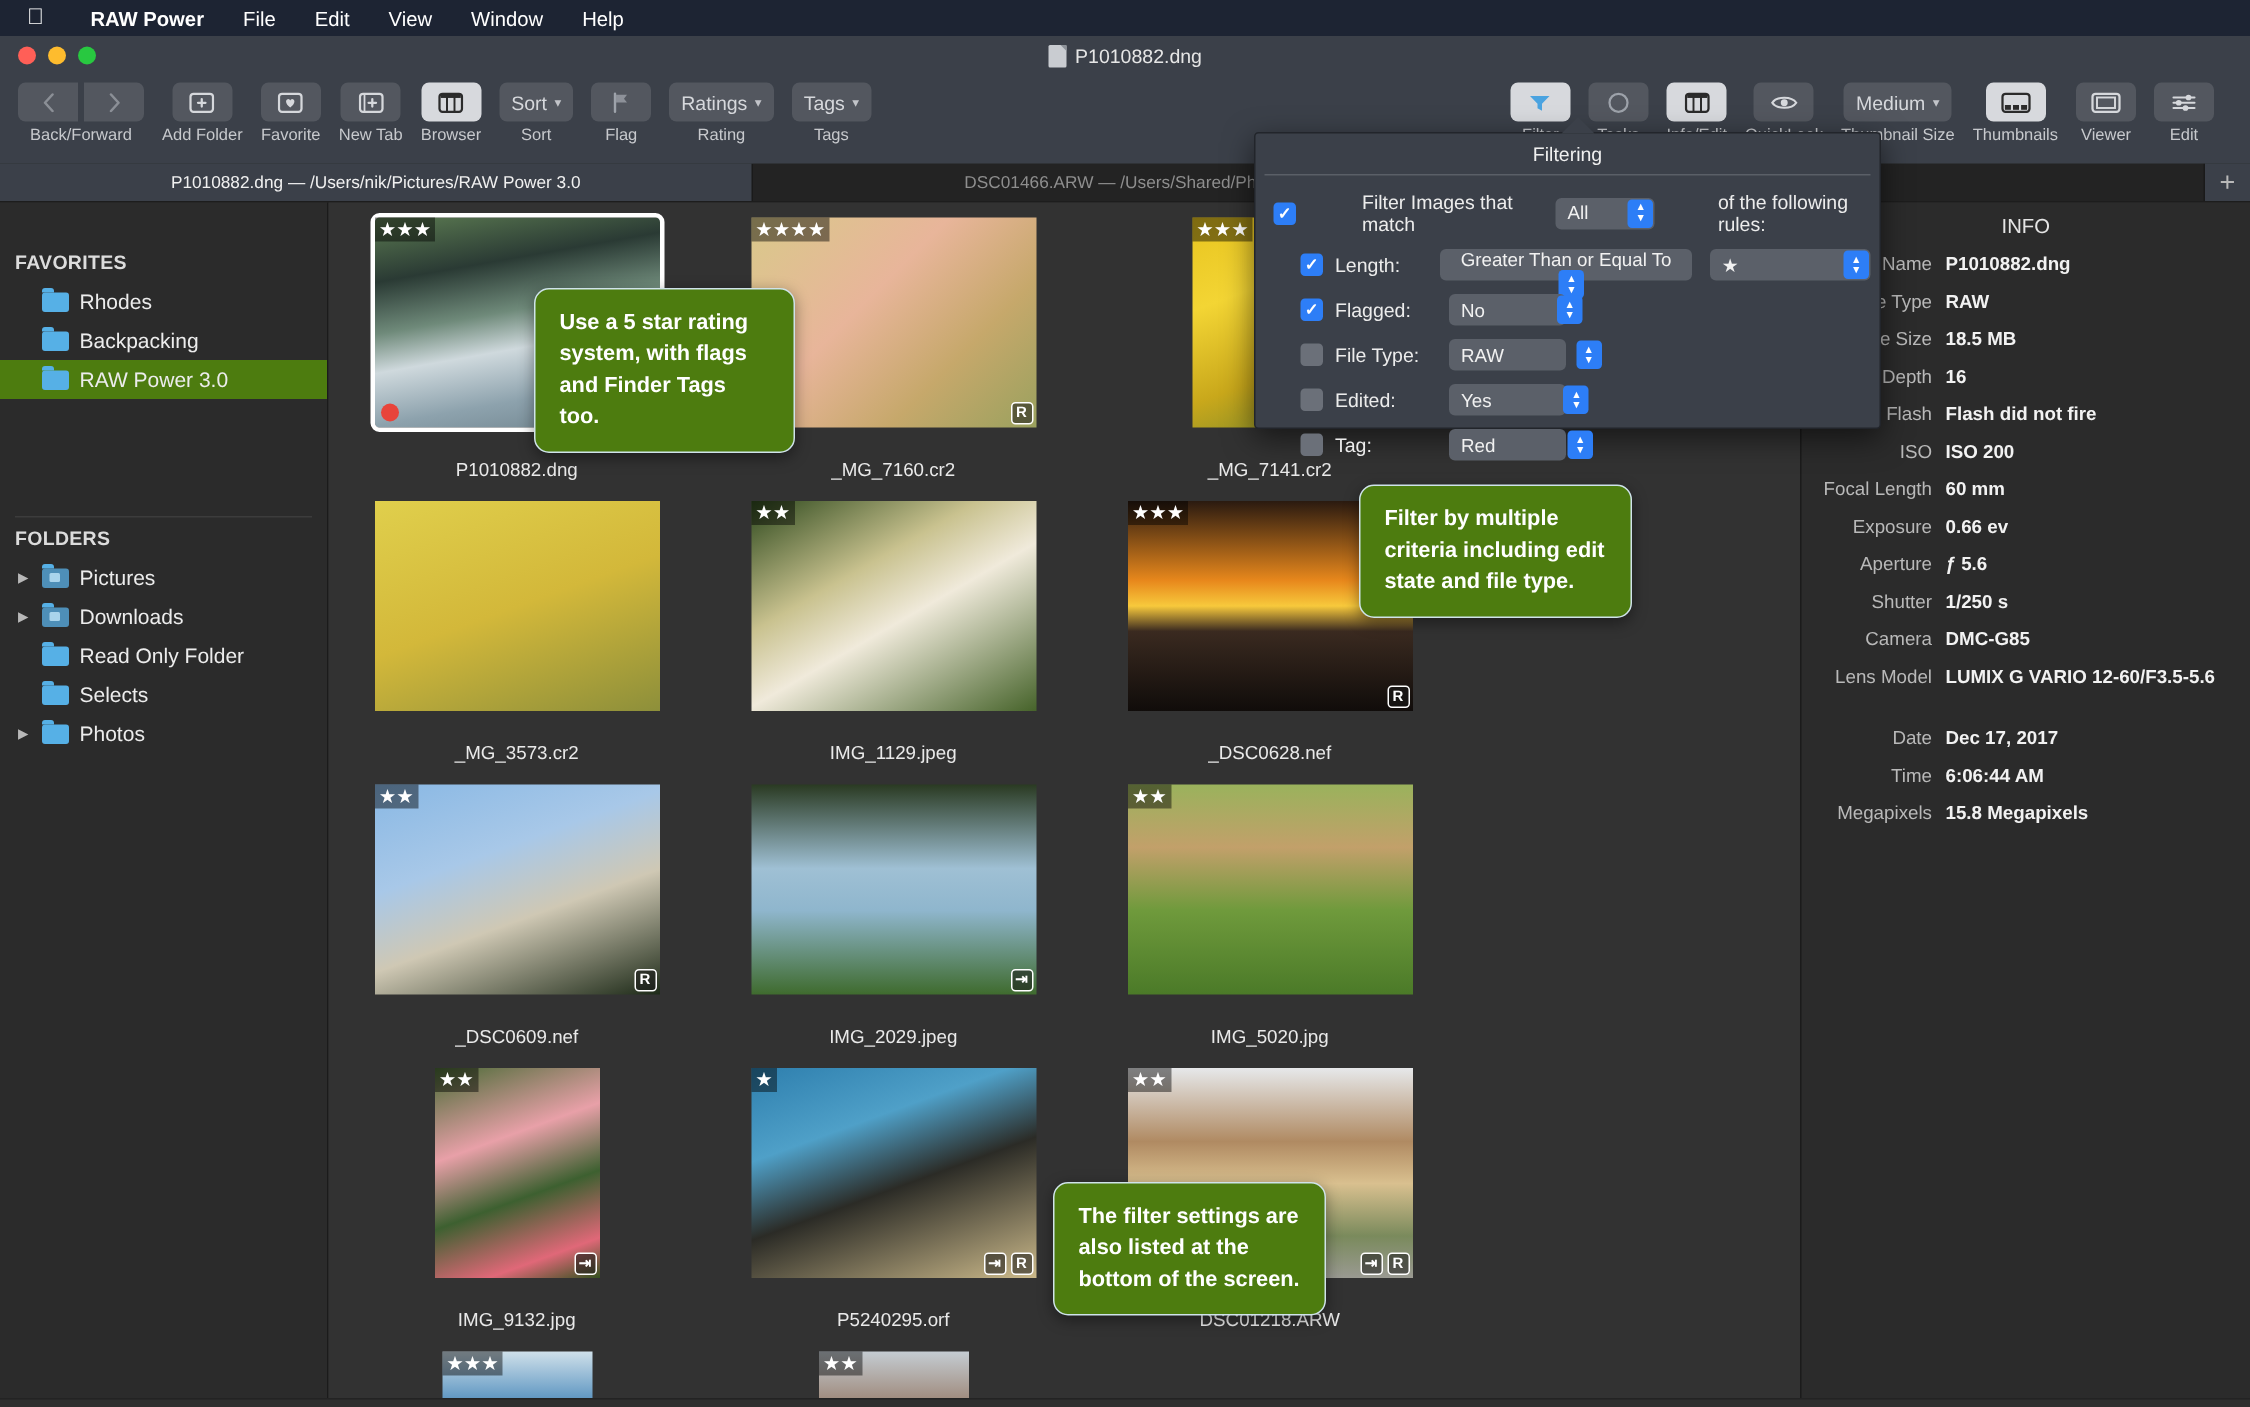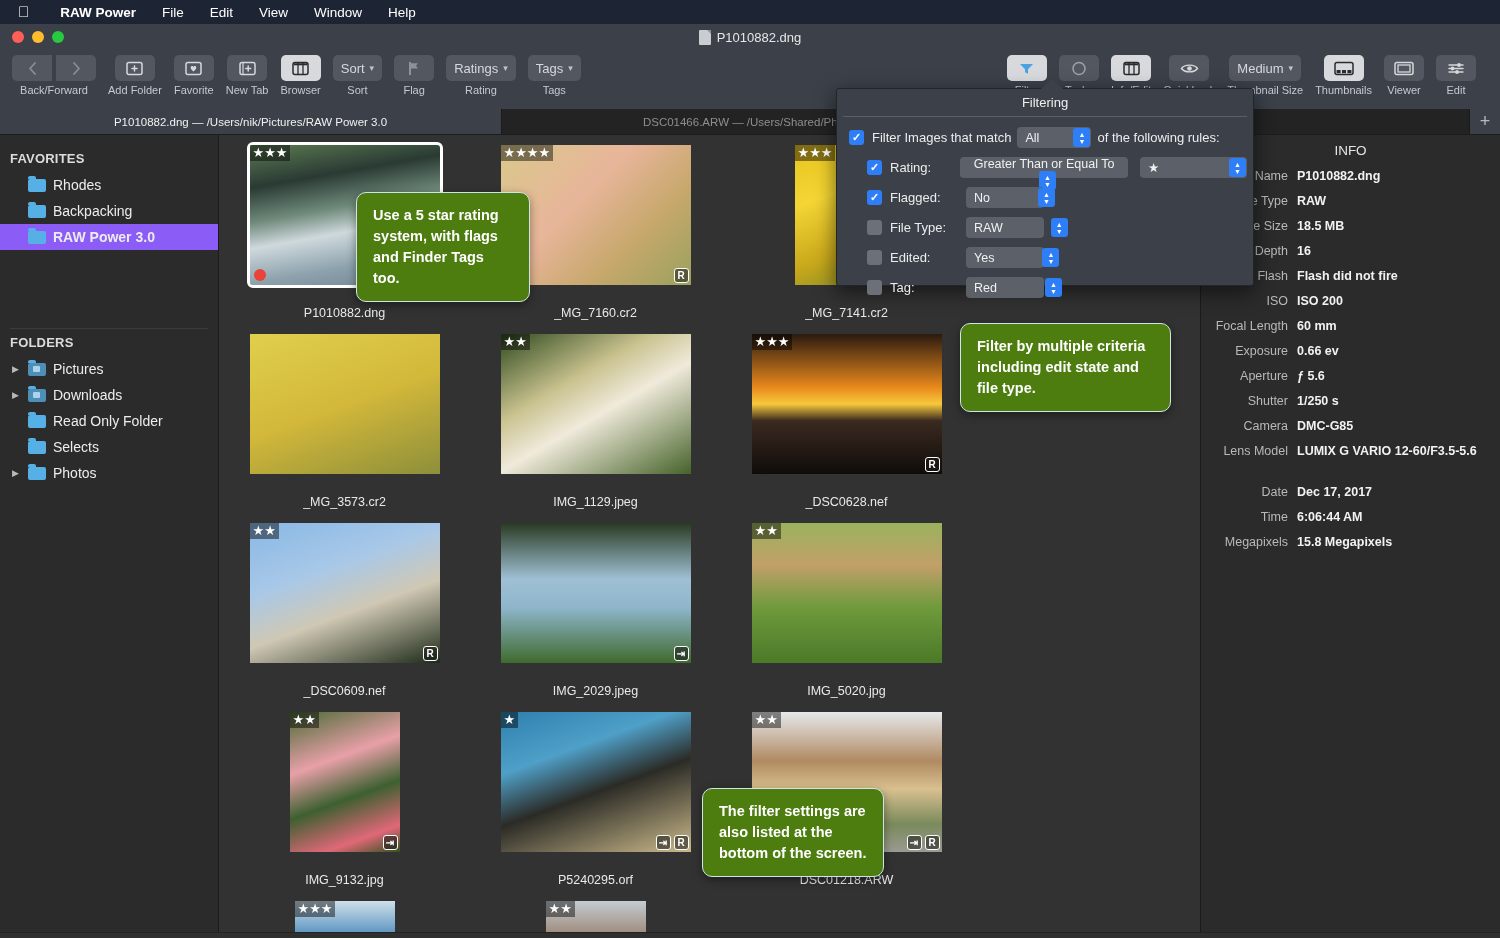--- a/index.html
+++ b/index.html
@@ -82,24 +82,24 @@
   .tab.inactive { background:#232323; color:#8e8e8e; }
   .tab-plus {
     width:30px; display:flex; align-items:center; justify-content:center;
     font-size:18px; color:#b9b9b9; background:#3b4049;
   }
 
   
   .content { display:flex; height:797px; }
 
   
-  .sidebar { width:219px; background:#2b2b2b; border-right:1px solid #1b1b1b; padding-top:10px;}
+  .sidebar { width:219px; background:#2b2b2b; border-right:1px solid #1b1b1b; padding-top:26px;}
   .sec-hdr { font-size:13px; font-weight:bold; color:#dcdcdc; padding:6px 0 6px 10px; letter-spacing:.2px;}
   .side-item { height:26px; display:flex; align-items:center; font-size:14px; color:#ececec; padding-left:10px; gap:7px;}
-  .side-item.selected { background:#8b5cf6;font-weight:bold; }
+  .side-item.selected { background:#4d7c0f; }
   .disc { width:11px; font-size:9px; color:#b8b8b8; text-align:center;}
   .disc.empty{ visibility:hidden; }
   .folder { width:18px; height:13px; background:#56b0e6; border-radius:2px; position:relative; flex:none;}
   .folder::before{ content:""; position:absolute; top:-3px; left:0; width:8px; height:3px;
     background:#56b0e6; border-radius:2px 2px 0 0;}
   .folder.sys { background:#4e8fb8; }
   .folder.sys::after{ content:""; position:absolute; left:5px; top:3px; width:7px; height:6px;
     background:#a9d4ec; border-radius:1px;}
   .side-divider { height:1px; background:#3c3c3c; margin:14px 10px 0 10px; }
   .side-spacer { height:64px; }
@@ -155,21 +155,21 @@
   .pop-row { display:flex; align-items:center; margin:0 0 9px 0; font-size:13px;}
   .pop-row.first { padding-left:12px; }
   .pop-row.rule  { padding-left:30px; }
   .cb {
     width:15px; height:15px; border-radius:3px; flex:none; margin-right:8px;
     display:flex; align-items:center; justify-content:center;
     font-size:11px; color:#fff; font-weight:bold;
   }
   .cb.on { background:#2d7ef7; }
   .cb.off{ background:#6b7079; }
-  .pop-lbl { color:#ececec; }
+  .pop-lbl { color:#ececec;margin-left:36px; }
   .rule-lbl { width:70px; color:#ececec; }
   .popup-btn {
     height:21px; background:#5b6069; border-radius:4px; display:inline-flex;
     align-items:center; color:#f1f1f1; font-size:12.5px; padding:0 0 0 8px;
     position:relative; margin:0 6px;
   }
   .popup-btn .txt { padding-right:8px; }
   .stepper {
     width:17px; height:19px; background:#2d7ef7; border-radius:3px; margin-right:1px;
     display:flex; flex-direction:column; align-items:center; justify-content:center;
@@ -182,21 +182,21 @@
   .popup-btn .txt.grow { flex:1; }
 
   
   .callout {
     position:absolute; background:#4d7c0f; color:#ffffff;
     border:1.5px solid #cfe3ea; border-radius:10px;
     font-size:14.5px; font-weight:bold; line-height:21px; padding:12px 16px;
     z-index:50; box-shadow:0 3px 10px rgba(0,0,0,.4);
   }
   #callout-rating { left:356px; top:192px; width:174px; }
-  #callout-filter { left:960px; top:323px; width:211px; }
+  #callout-filter { left:906px; top:323px; width:182px; }
   #callout-bottom { left:702px; top:788px; width:182px; }
 </style>
 </head>
 <body>
 
 <div class="app">
 
   <div class="menubar">
     <span class="apple"></span>
     <span class="mi app-name">RAW Power</span>
@@ -719,21 +719,21 @@
       <span class="pop-lbl">Filter Images that match</span>
       <span class="popup-btn w-all">
         <span class="txt grow">All</span>
         <span class="stepper">▲<br>▼</span>
       </span>
       <span class="pop-lbl">of the following rules:</span>
     </div>
 
     <div class="pop-row rule">
       <span class="cb on">✓</span>
-      <span class="rule-lbl">Rating:</span>
+      <span class="rule-lbl">Length:</span>
       <span class="popup-btn w-gte">
         <span class="txt grow">Greater Than or Equal To</span>
         <span class="stepper">▲<br>▼</span>
       </span>
       <span class="popup-btn w-star">
         <span class="txt grow">★</span>
         <span class="stepper">▲<br>▼</span>
       </span>
     </div>
 

